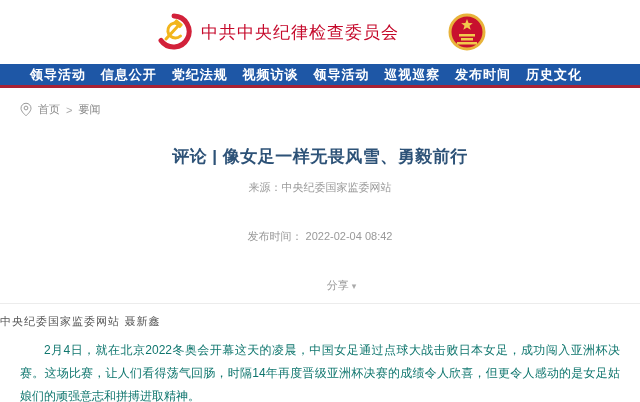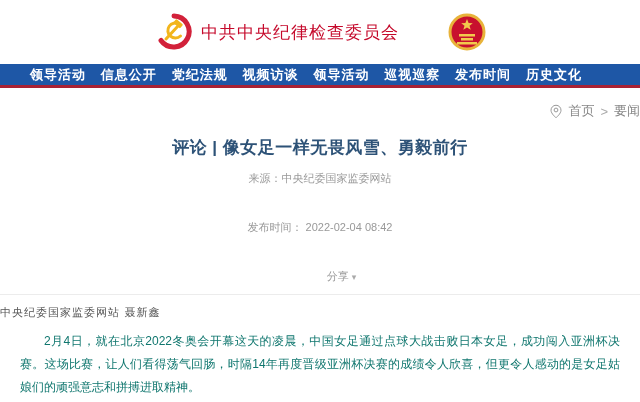--- a/index.html
+++ b/index.html
@@ -44,30 +44,29 @@
     white-space: nowrap;
     cursor: pointer;
   }
 
   
   .breadcrumb {
     display: flex;
     align-items: center;
     gap: 6px;
     padding: 14px 0 0 20px;
-    font-size: 13px;
+    font-size: 11px;
     color: #888;
-    justify-content: flex-end;
   }
   .breadcrumb a { color: #888; text-decoration: none; cursor: pointer; }
   .breadcrumb .sep { color: #aaa; }
 
   
   .article-title {
-    margin-top: 16px;
+    margin-top: 28px;
     text-align: center;
     font-size: 17px;
     font-weight: bold;
     color: #2d5277;
     letter-spacing: 0.5px;
   }
   .meta-wrap {
     border-bottom: 1px solid #ececec;
     padding: 12px 0 10px 0;
   }

